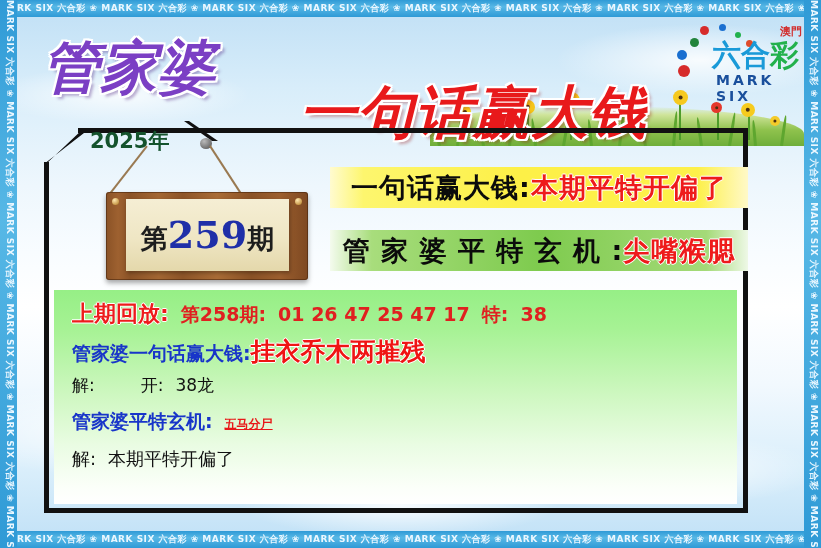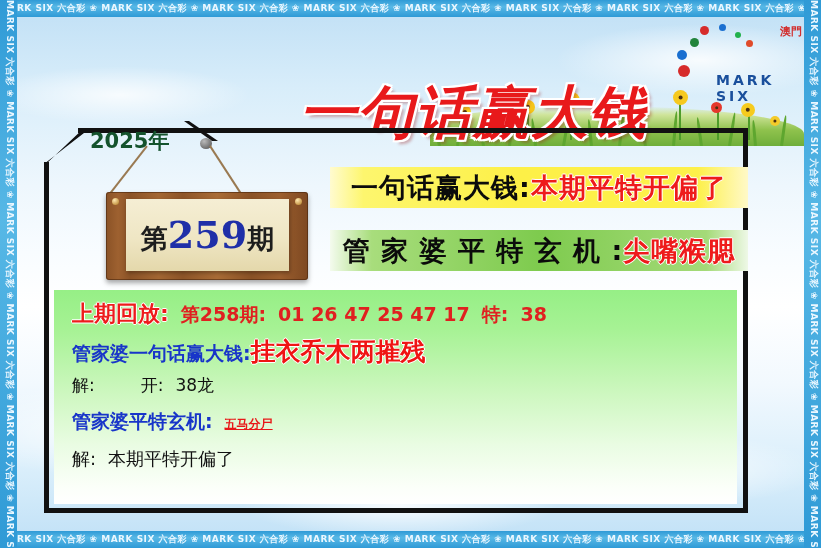--- a/index.html
+++ b/index.html
@@ -445,32 +445,34 @@
     <div class="fl" style="left:201px;bottom:35px;width:15px;height:15px;background:#f7cf22;"></div>
     <div class="fl" style="left:243px;bottom:41px;width:15px;height:15px;background:#f6c91e;"></div>
     <div class="fl" style="left:281px;bottom:33px;width:11px;height:11px;background:#e5382c;"></div>
     <div class="fl" style="left:311px;bottom:29px;width:14px;height:14px;background:#f6cb1e;"></div>
     <div class="fl" style="left:118px;bottom:17px;width:9px;height:9px;background:#e0392c;"></div>
     <div class="fl" style="left:7px;bottom:14px;width:9px;height:9px;background:#e2412f;"></div>
     <div class="fl" style="left:340px;bottom:20px;width:10px;height:10px;background:#f4cb2a;"></div>
   </div>
 
   <div class="title-row">
+    <span class="t-purple">管家婆</span>
     <span class="t-red">一句话赢大钱</span>
   </div>
 
   <div class="logo">
     <span class="dot d1"></span>
     <span class="dot d2"></span>
     <span class="dot d3"></span>
     <span class="dot d4"></span>
     <span class="dot d5"></span>
     <span class="dot d6"></span>
     <span class="dot d7"></span>
     <span class="logo-macau">澳門</span>
+    <span class="logo-cn"><span class="c1">六</span><span class="c2">合</span><span class="c3">彩</span></span>
     <span class="logo-en">MARK SIX</span>
   </div>
 
   <div class="frame-diag-line"></div>
   <div class="frame-top-seg-a"></div>
   <div class="frame-notch"></div>
   <div class="frame-top-seg-b"></div>
   <div class="frame-left-edge"></div>
   <div class="frame"></div>
 

